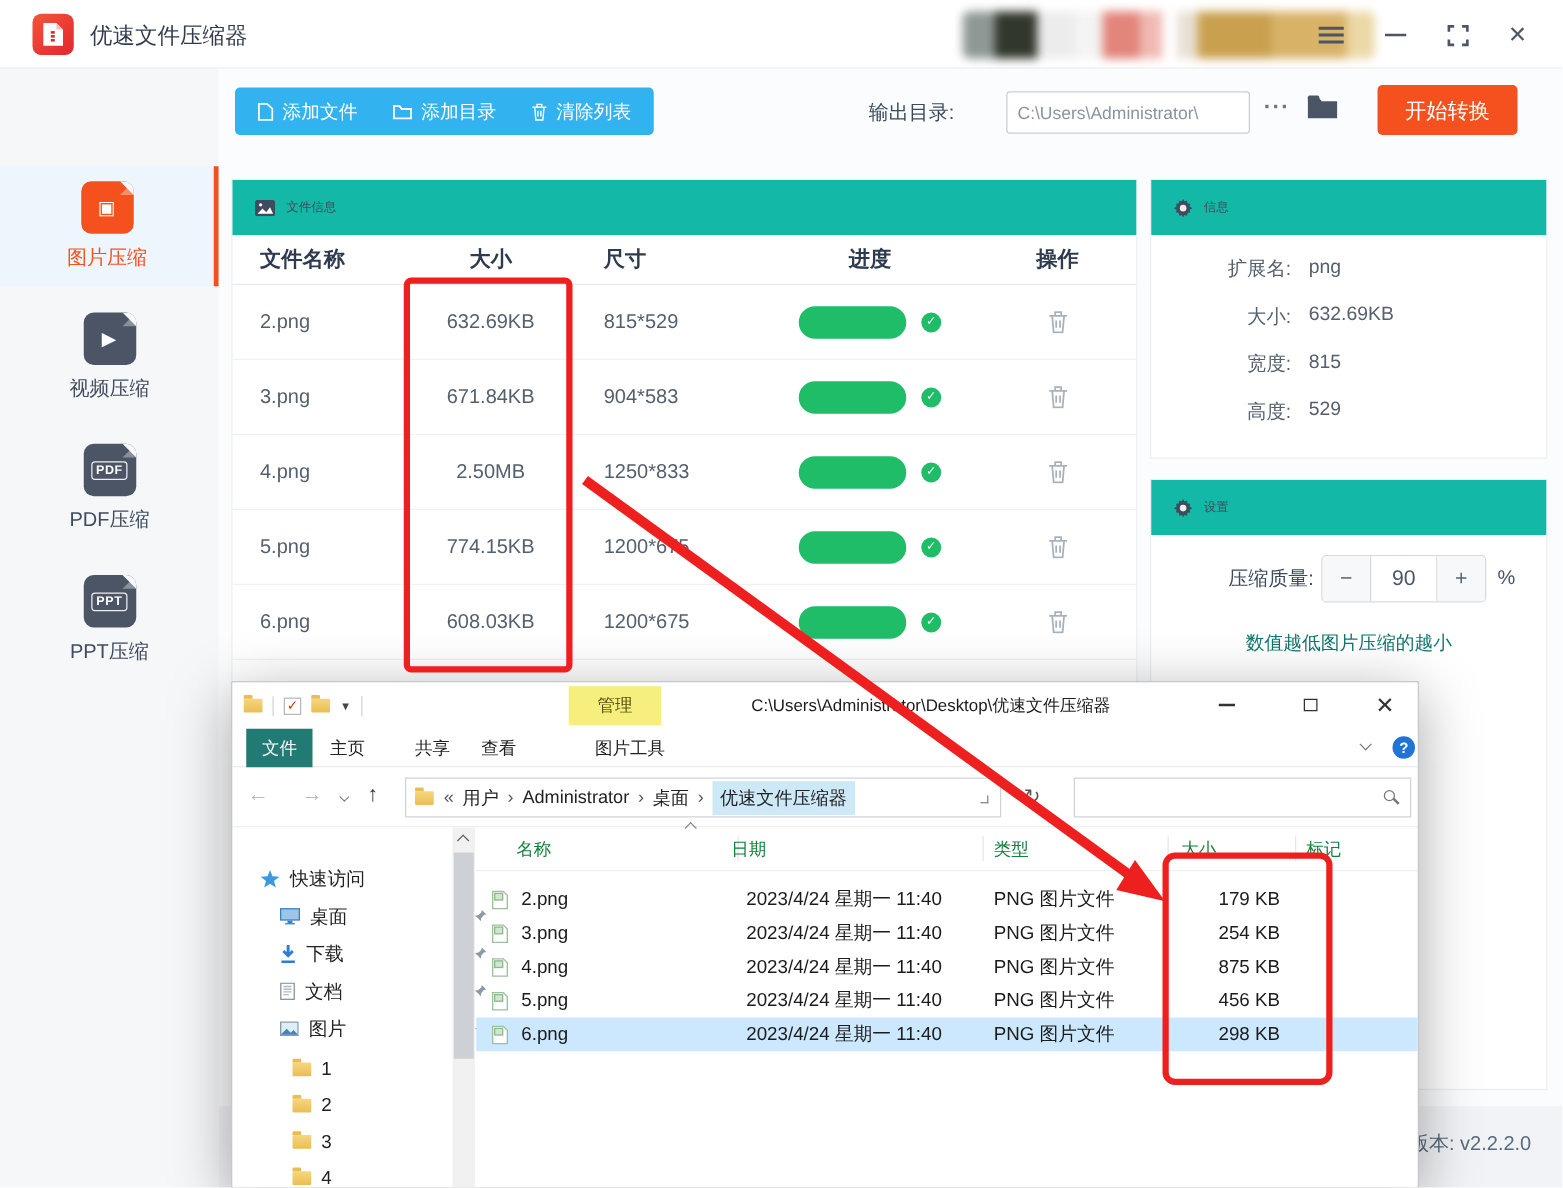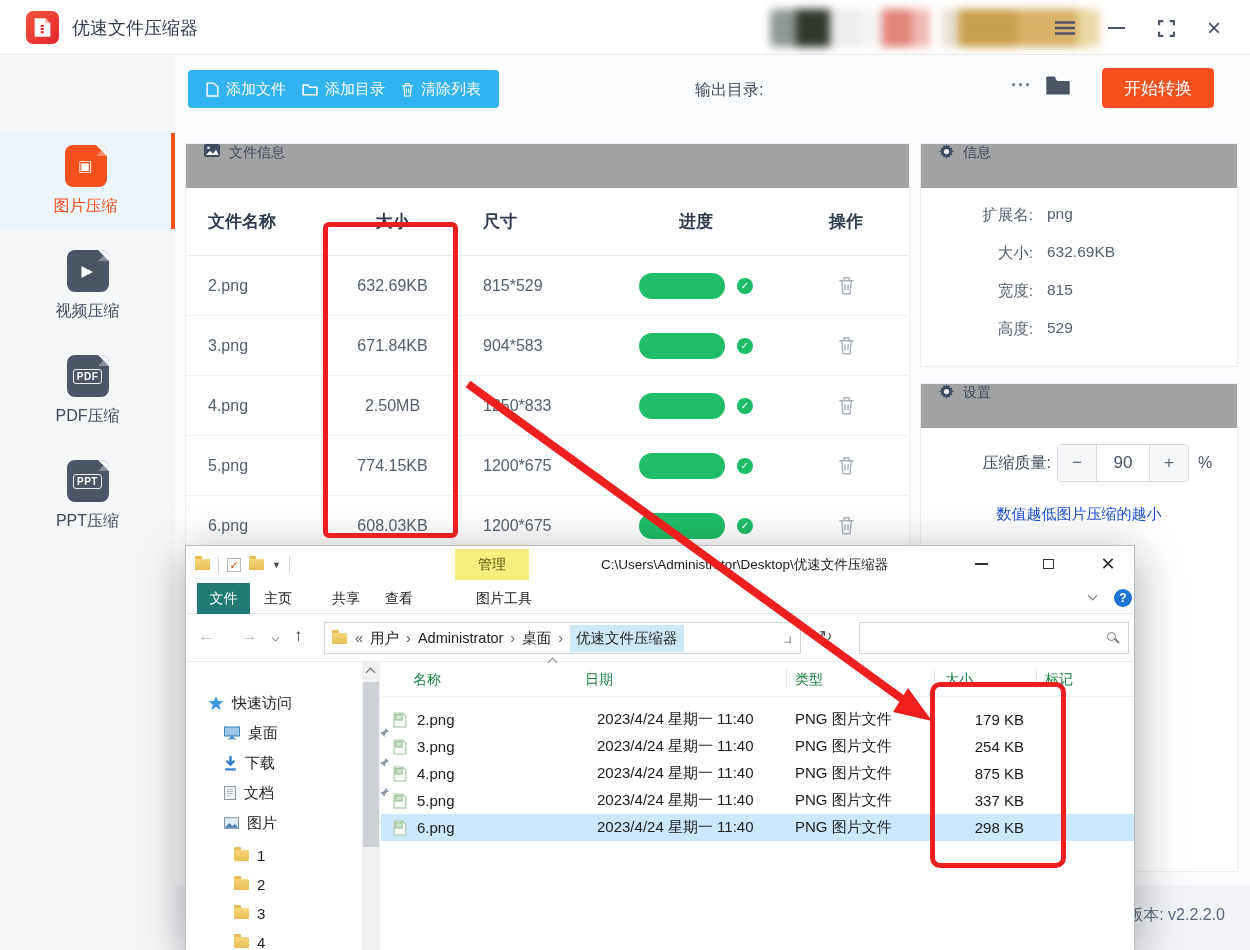--- a/index.html
+++ b/index.html
@@ -25,33 +25,33 @@
   .side-item .ficon::after  { content:""; position:absolute; top:0; right:0; border-left:11px solid transparent; border-bottom:11px solid rgba(255,255,255,.35); transform:translateY(0); }
   .side-item .badge { color:#fff; font-size:10px; font-weight:bold; letter-spacing:.5px; border:1px solid rgba(255,255,255,.9); border-radius:3px; padding:1px 3px; }
   .side-item .glyph { color:#fff; font-size:15px; border:none; }
   .side-item .slabel { margin-top:9px; font-size:16px; color:#3f4b5e; }
   .side-item.active { background:#edf6fd; border-right:4px solid #f4511e; }
   .side-item.active .ficon { background:#f4511e; }
   .side-item.active .slabel { color:#f4511e; }
 
   
   .main { position:absolute; left:175px; top:55px; width:1075px; height:895px; background:#fbfcfd; z-index:1; }
-  .blue-group { position:absolute; left:13px; top:15px; height:38px; background:#32b3f0; border-radius:4px; display:flex; align-items:center; padding:0 18px; gap:16px; }
+  .blue-group { position:absolute; left:13px; top:15px; height:38px; background:#32b3f0; border-radius:4px; display:flex; align-items:center; padding:0 18px; gap:28px; }
   .blue-btn { display:flex; align-items:center; gap:7px; color:#fff; font-size:15px; cursor:pointer; white-space:nowrap; }
   .out-label { position:absolute; left:520px; top:25px; font-size:16px; color:#3d4a5c; }
   .out-input { position:absolute; left:630px; top:18px; width:195px; height:34px; border:1px solid #c9ced6; border-radius:3px; background:#fff; color:#8a93a0; font-size:14px; padding:0 8px; outline:none; }
   .out-dots { position:absolute; left:836px; top:20px; font-size:18px; color:#6a7686; font-weight:bold; letter-spacing:1px; cursor:pointer; }
   .out-folder { position:absolute; left:870px; top:20px; cursor:pointer; }
   .start-btn { position:absolute; left:927px; top:13px; width:112px; height:40px; background:#f4511e; border:none; border-radius:4px; color:#fff; font-size:17px; cursor:pointer; }
 
   
   .file-card { position:absolute; left:10px; top:88px; width:725px; height:790px; background:#fff; border:1px solid #eceef1; }
-  .card-head { height:44px; background:#a3a3a3; display:flex; padding-left:18px; gap:9px; font-size:14px; color:#3f4b5e; }
+  .card-head { height:44px; background:#14b8a6; display:flex; align-items:center; padding-left:18px; gap:9px; font-size:10px; color:#3f4b5e; }
   .t-row { display:grid; grid-template-columns:138px 137px 120px 230px 100px; align-items:center; height:60px; border-bottom:1px solid #f0f1f3; font-size:16px; color:#55606e; }
-  .t-row.head { height:68px; font-size:17px; font-weight:bold; color:#2e3b4e; border-bottom:1px solid #e8eaed; }
+  .t-row.head { height:40px; font-size:17px; font-weight:bold; color:#2e3b4e; border-bottom:1px solid #e8eaed; }
   .c-name { padding-left:22px; }
   .c-size { text-align:center; }
   .c-dim  { padding-left:22px; }
   .c-prog { display:flex; align-items:center; justify-content:center; gap:12px; }
   .c-prog.htxt { display:block; text-align:center; }
   .c-op { display:flex; justify-content:center; padding-right:30px; }
   .c-op.htxt { display:block; text-align:center; padding-right:30px; }
   .pill { width:86px; height:26px; border-radius:13px; background:#1fbd68; }
   .okdot { width:16px; height:16px; border-radius:50%; background:#1fbd68; color:#fff; font-size:10px; display:flex; align-items:center; justify-content:center; }
   .trash { cursor:pointer; }
@@ -61,21 +61,21 @@
   .panel.info { top:88px; height:224px; }
   .panel.settings { top:328px; height:489px; }
   .inf-row { display:grid; grid-template-columns:112px 1fr; gap:14px; margin-top:17px; font-size:15.5px; color:#55606e; }
   .inf-row .lab { text-align:right; }
   .q-row { display:flex; align-items:center; margin-top:16px; font-size:16px; color:#3d4a5c; }
   .q-lab { width:130px; text-align:right; }
   .stepper { display:flex; margin-left:6px; border:1px solid #d6dade; border-radius:4px; overflow:hidden; height:38px; }
   .stepper .st-btn { width:38px; background:#f7f8f9; display:flex; align-items:center; justify-content:center; color:#5a6573; font-size:17px; cursor:pointer; }
   .stepper .st-val { width:54px; background:#fff; border-left:1px solid #d6dade; border-right:1px solid #d6dade; display:flex; align-items:center; justify-content:center; color:#4a5568; font-size:17px; }
   .q-unit { margin-left:9px; color:#4a5568; }
-  .hint { margin-top:23px; text-align:center; font-size:15px; color:#1d4ed8; }
+  .hint { margin-top:23px; text-align:center; font-size:15px; color:#0f766e; }
 
   .footer { position:absolute; left:0; top:830px; width:1075px; height:65px; background:#f1f3f6; }
   .version { position:absolute; right:25px; top:20px; font-size:16px; color:#5a6a7c; }
 
   
   .explorer { position:absolute; left:185px; top:545px; width:950px; height:405px; background:#fff; border:1px solid #b7bcc2; box-shadow:0 10px 45px rgba(0,0,0,.35); z-index:10; }
   .ex-titlebar { position:absolute; left:0; top:0; width:948px; height:37px; background:#fff; display:flex; align-items:center; }
   .qat { display:flex; align-items:center; gap:8px; padding-left:9px; }
   .qat .sep { width:1px; height:16px; background:#cfd3d7; }
   .mini-folder { width:15px; height:11px; background:linear-gradient(#f6d77c,#e9bd55); border-radius:1px; position:relative; }
@@ -226,20 +226,21 @@
       </div>
       <div class="blue-btn">
         <svg width="13" height="15" viewBox="0 0 14 16">
             <path d="M1 4h12M5 4V1.5h4V4M3 4l1 11h6l1-11M5.7 7v5M8.3 7v5" stroke="#fff" stroke-width="1.2" fill="none"></path>
           </svg>
         <span>清除列表</span>
       </div>
     </div>
 
     <div class="out-label">输出目录:</div>
+    <input class="out-input" readonly="" value="C:\Users\Administrator\" style="">
     <div class="out-dots">···</div>
     <div class="out-folder">
       <svg width="26" height="21" viewBox="0 0 20 16">
           <path d="M1 2h6.5l2 2.5H19V15H1z" fill="#4b5566"></path>
           <rect x="1" y="1" width="7" height="3" rx="1" fill="#4b5566"></rect>
         </svg>
     </div>
     <button class="start-btn">开始转换</button>
 
     <div class="file-card">
@@ -594,21 +595,21 @@
           <div class="ex-row">
             <div class="ex-name">
               <svg width="14" height="16" viewBox="0 0 13 15">
                 <path d="M1 1h8l3 3v10H1z" fill="#fff" stroke="#9dbf9d"></path>
                 <rect x="2.5" y="2.5" width="6" height="5" fill="#cfe6cf" stroke="#8fba8f"></rect>
               </svg>
               <span>5.png</span>
             </div>
             <div>2023/4/24 星期一 11:40</div>
             <div>PNG 图片文件</div>
-            <div class="ex-size">337 KB</div>
+            <div class="ex-size">456 KB</div>
             <div></div>
           </div>
 
           <div class="ex-row selected">
             <div class="ex-name">
               <svg width="14" height="16" viewBox="0 0 13 15">
                 <path d="M1 1h8l3 3v10H1z" fill="#fff" stroke="#9dbf9d"></path>
                 <rect x="2.5" y="2.5" width="6" height="5" fill="#cfe6cf" stroke="#8fba8f"></rect>
               </svg>
               <span>6.png</span>

